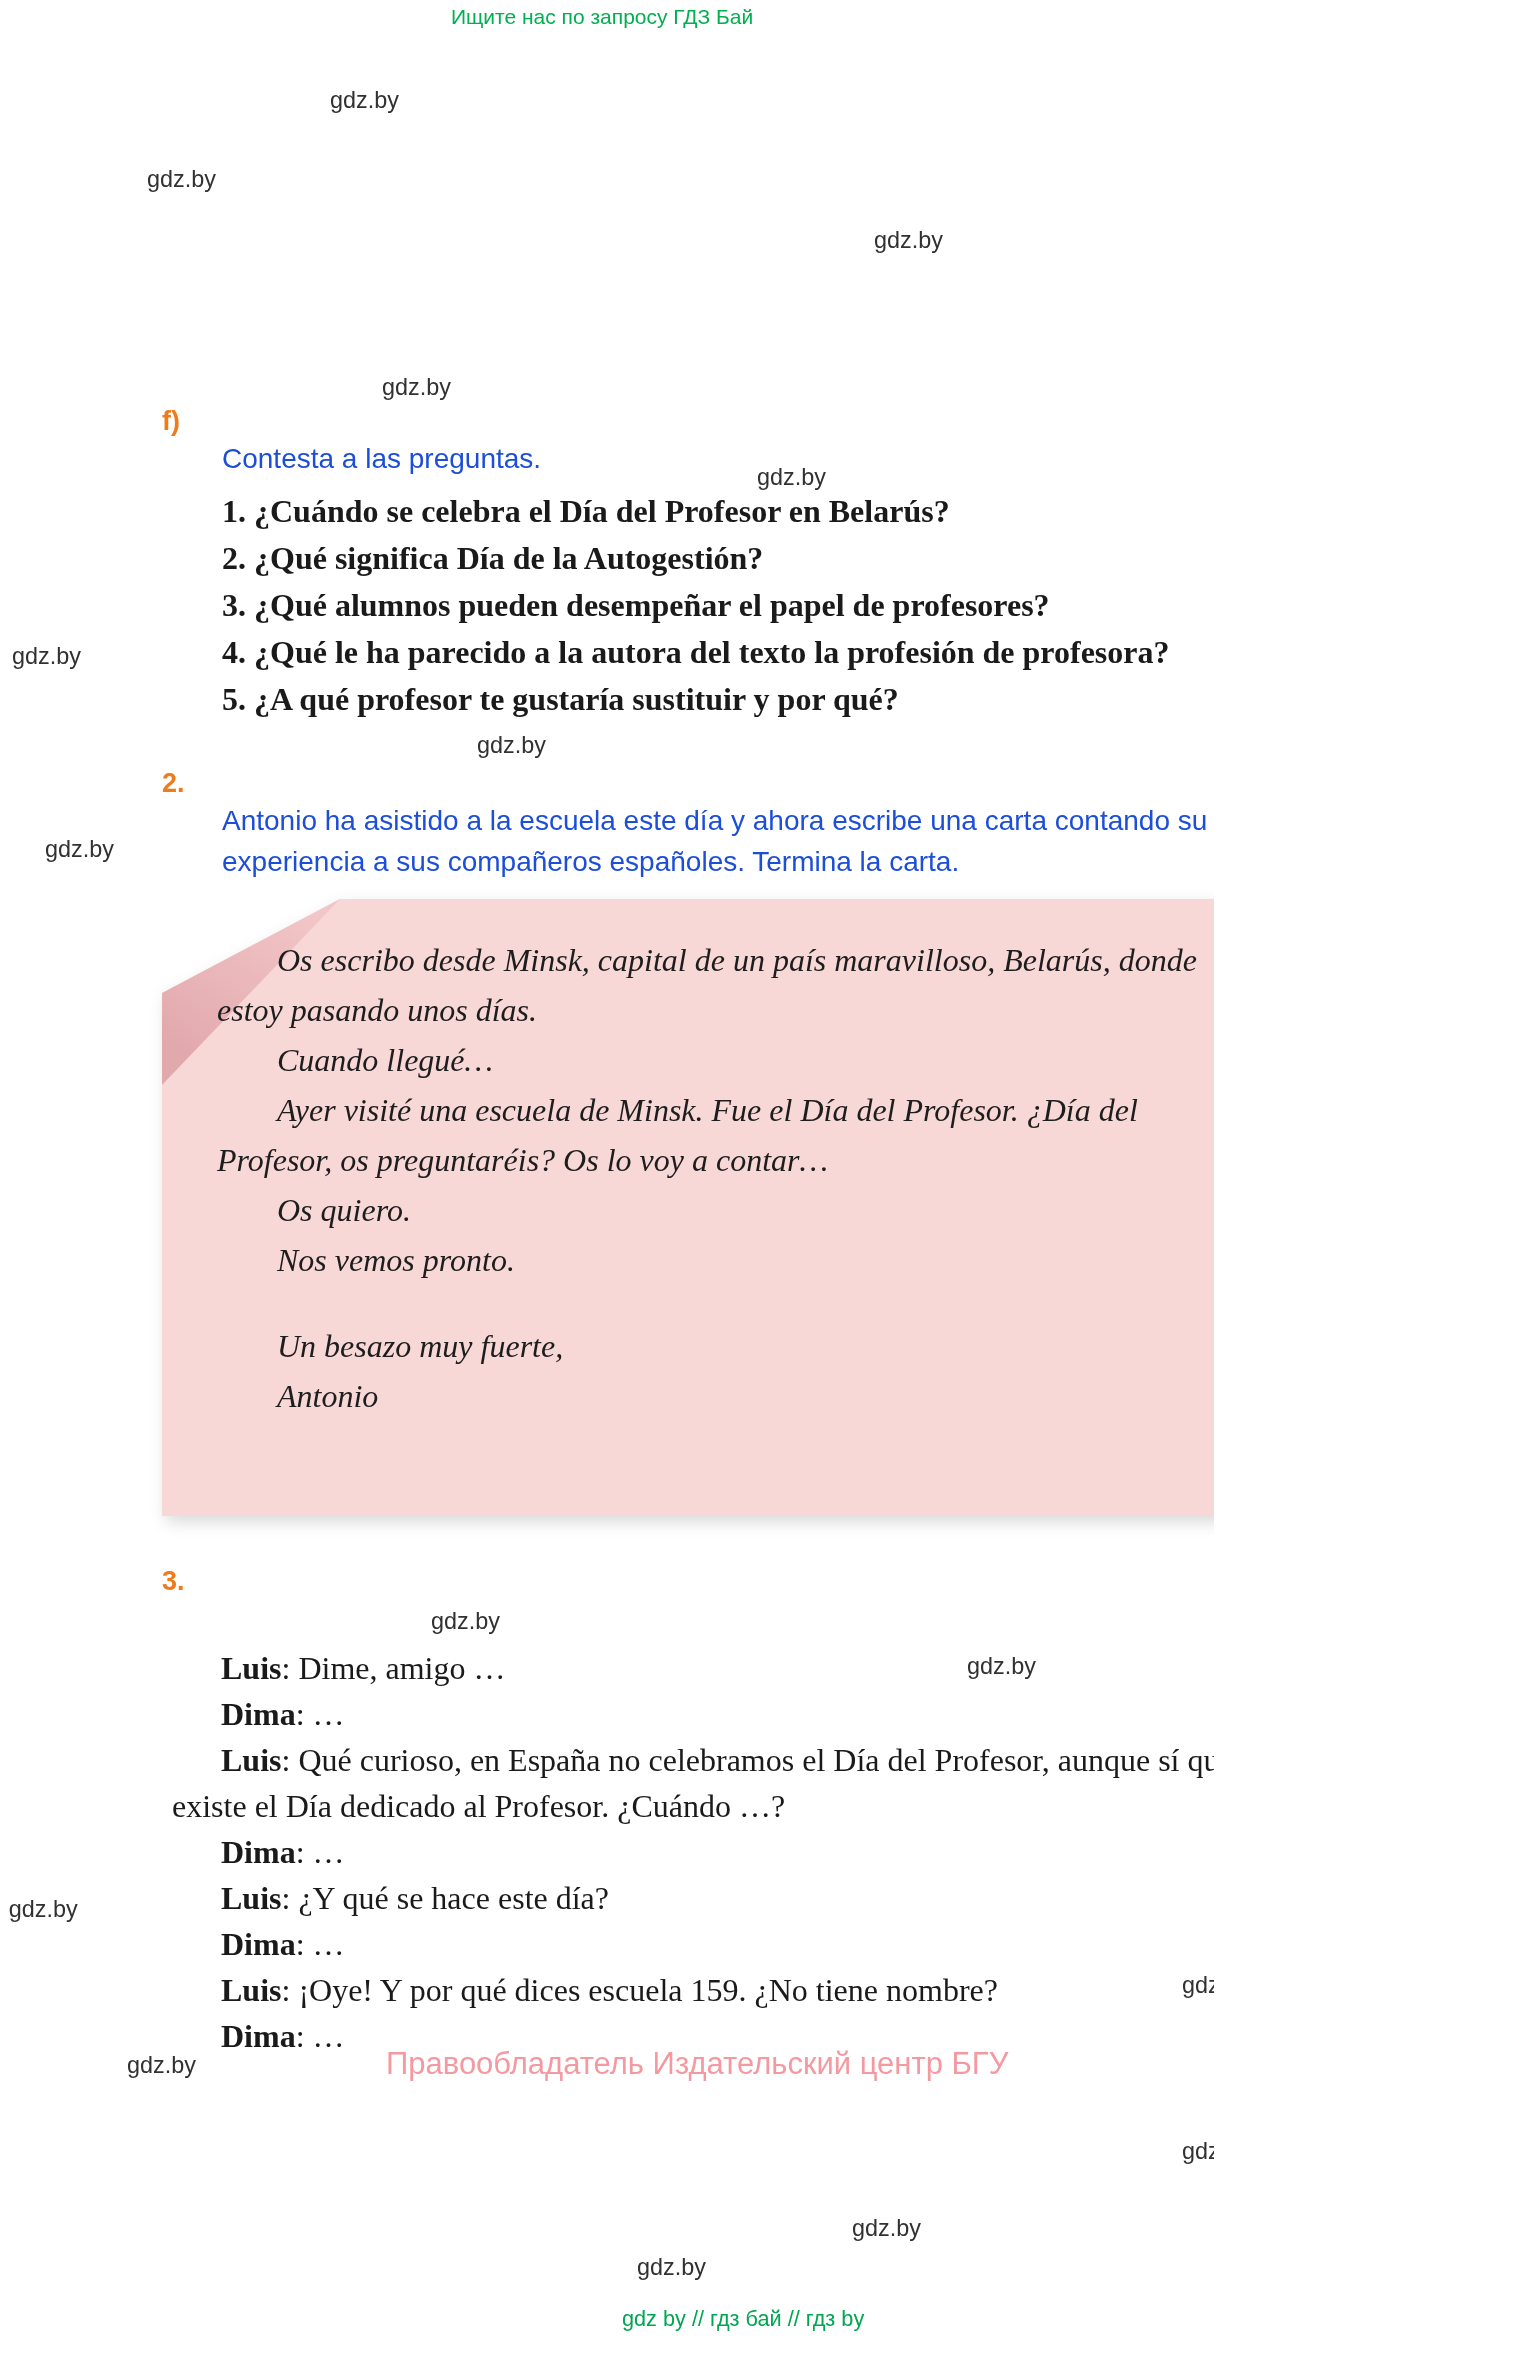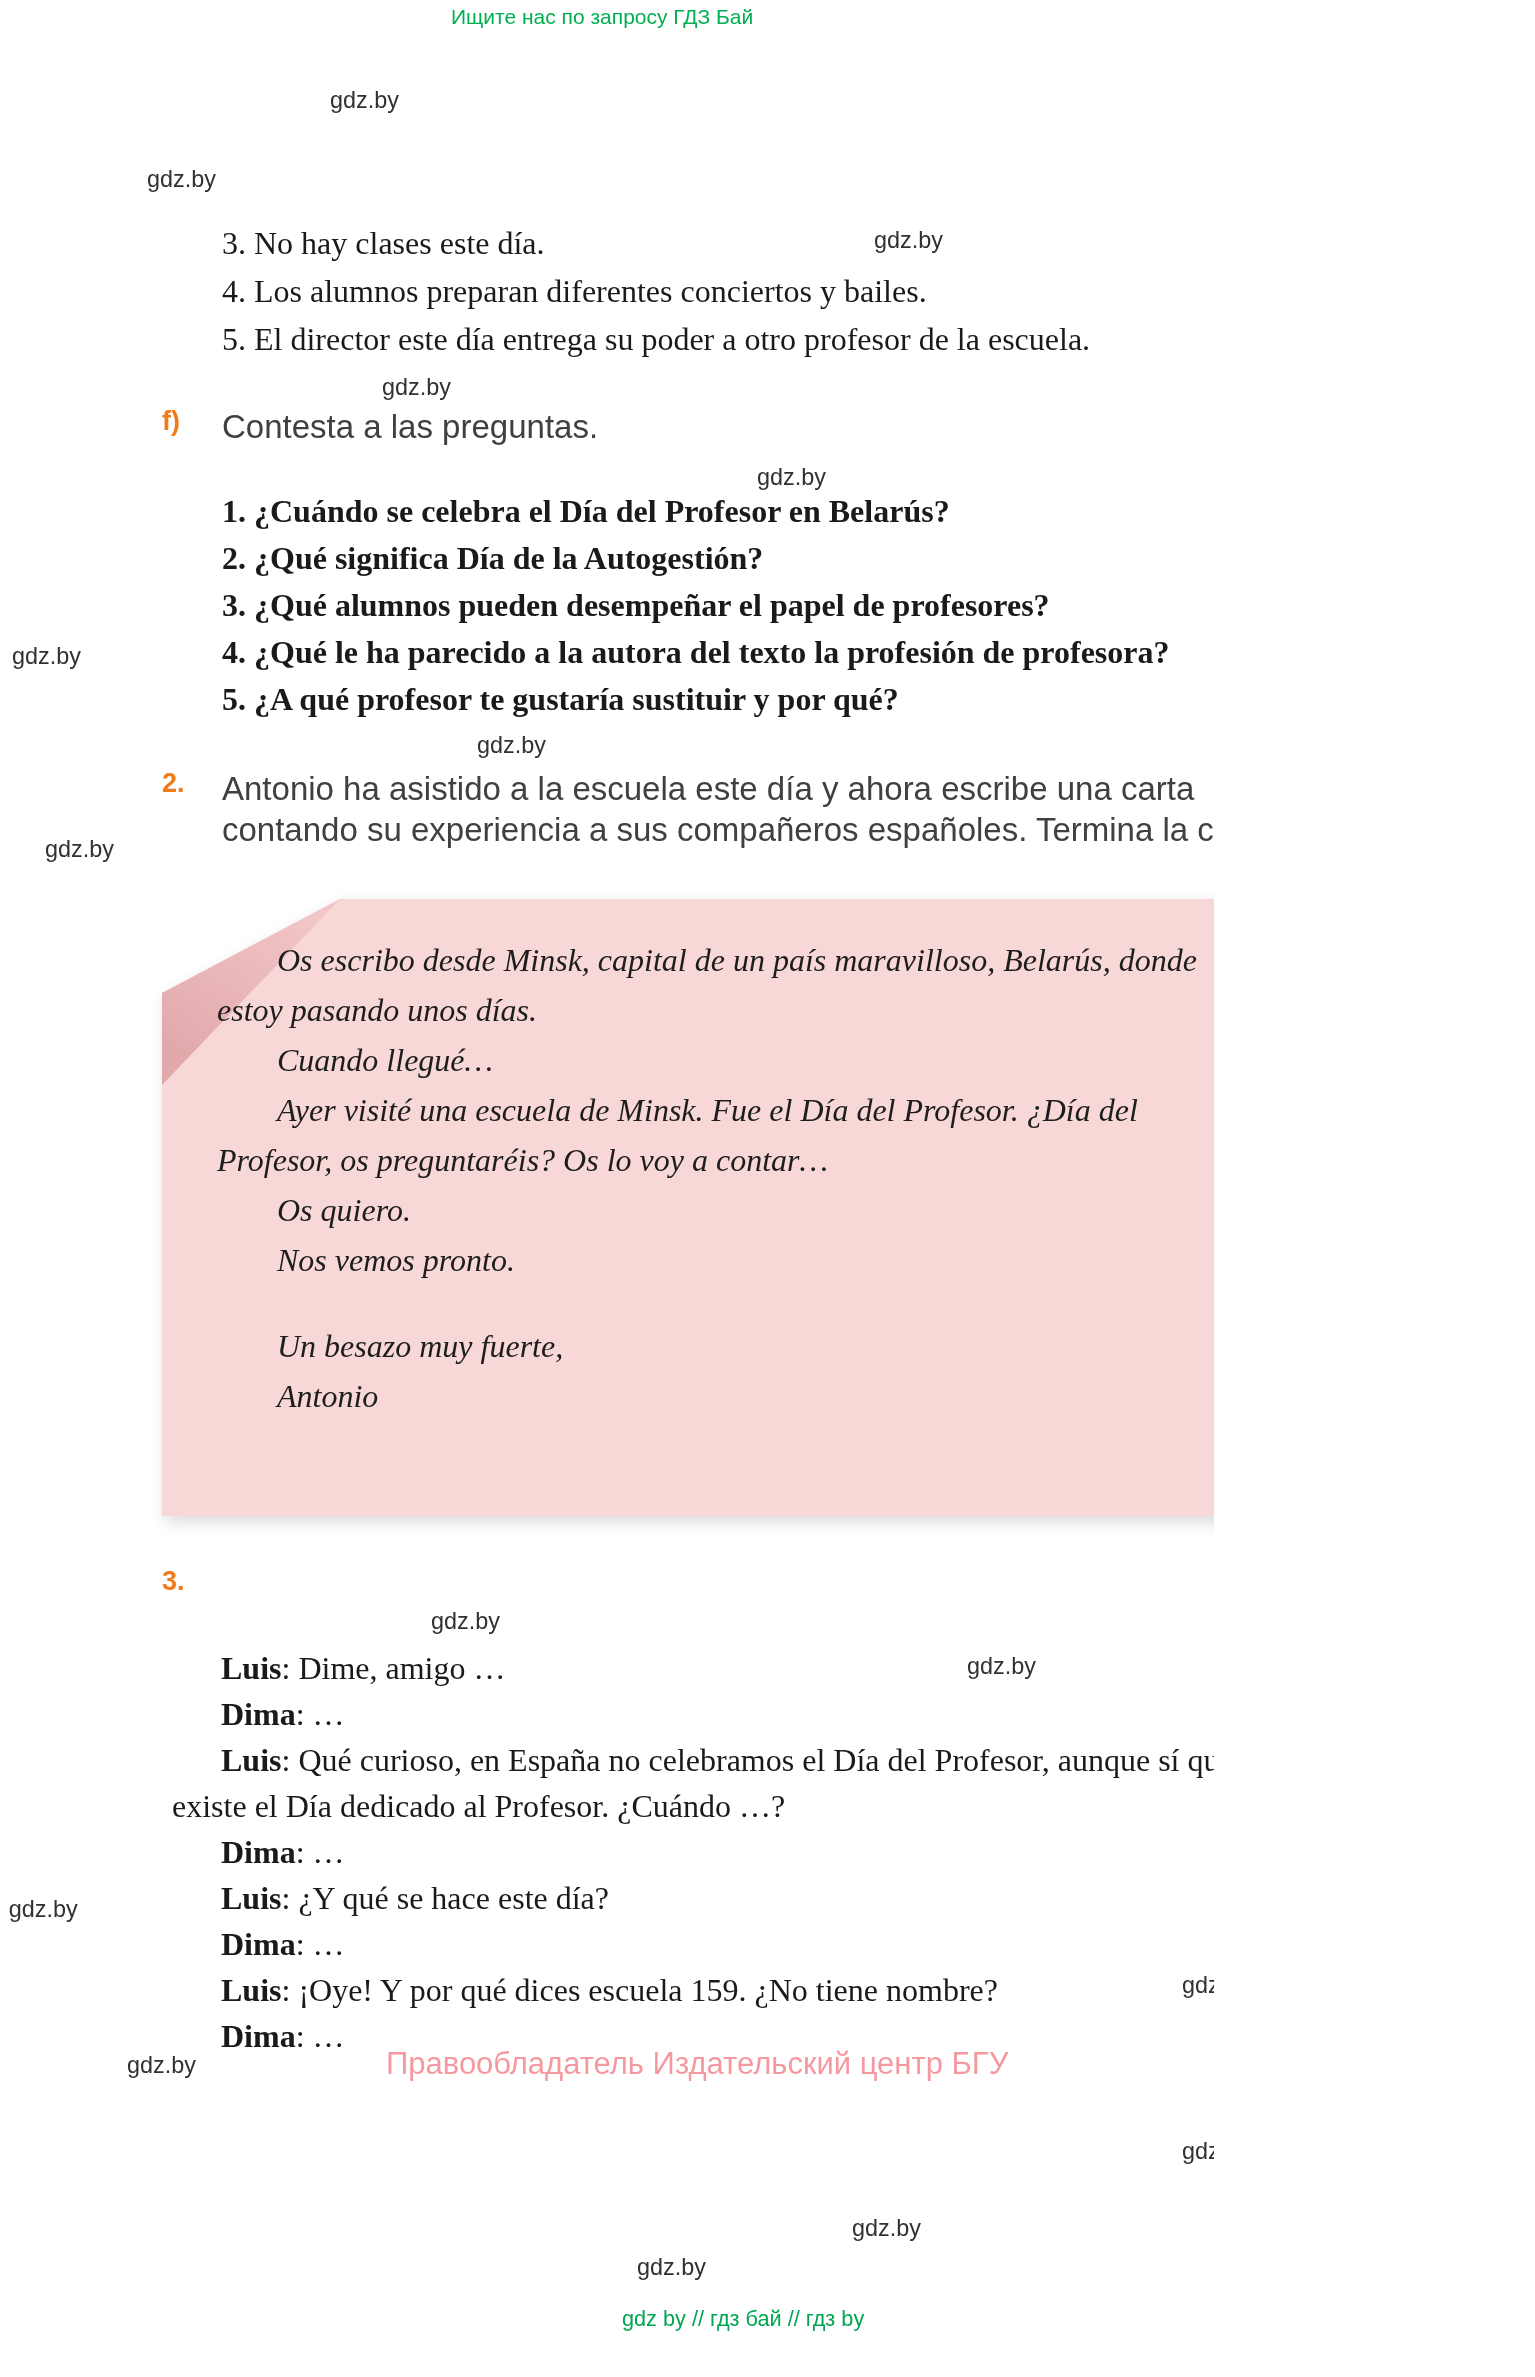--- a/index.html
+++ b/index.html
@@ -52,23 +52,24 @@
   .marker {
     position: absolute;
     left: 162px;
     font-size: 27px;
     font-weight: bold;
     color: #ef7b1a;
   }
   .instruction {
     position: absolute;
     left: 222px;
-    font-size: 33px;
+    font-size: 28px;
     line-height: 41px;
-    color: #404040;
+    color: #1d4ed8;
+    margin-top: 32px;
   }
   .task-f-marker { top: 406px; }
   .task-f-instruction { top: 406px; width: 1083px; }
   .task-2-marker { top: 768px; }
   .task-2-instruction { top: 768px; width: 1083px; }
   .task-3-marker { top: 1566px; }
   .task-3-instruction { top: 1566px; width: 1083px; }
 
   
   .questions {
@@ -168,25 +169,20 @@
   <span class="wm" style="left:724px;top:1480px">gdz.by</span>
   <span class="wm" style="left:431px;top:1608px">gdz.by</span>
   <span class="wm" style="left:967px;top:1653px">gdz.by</span>
   <span class="wm" style="left:8.7px;top:1896px">gdz.by</span>
   <span class="wm" style="left:1182px;top:1972px">gdz.by</span>
   <span class="wm" style="left:127px;top:2052px">gdz.by</span>
   <span class="wm" style="left:1182px;top:2138px">gdz.by</span>
   <span class="wm" style="left:852px;top:2215px">gdz.by</span>
   <span class="wm" style="left:637px;top:2254px">gdz.by</span>
 
-  <div class="statements serif">
-    <p>3. No hay clases este día.</p>
-    <p>4. Los alumnos preparan diferentes conciertos y bailes.</p>
-    <p>5. El director este día entrega su poder a otro profesor de la escuela.</p>
-  </div>
 
   <span class="marker task-f-marker">f)</span>
   <span class="instruction task-f-instruction">Contesta a las preguntas.</span>
 
   <div class="questions serif">
     <p>1. ¿Cuándo se celebra el Día del Profesor en Belarús?</p>
     <p>2. ¿Qué significa Día de la Autogestión?</p>
     <p>3. ¿Qué alumnos pueden desempeñar el papel de profesores?</p>
     <p>4. ¿Qué le ha parecido a la autora del texto la profesión de profesora?</p>
     <p>5. ¿A qué profesor te gustaría sustituir y por qué?</p>

